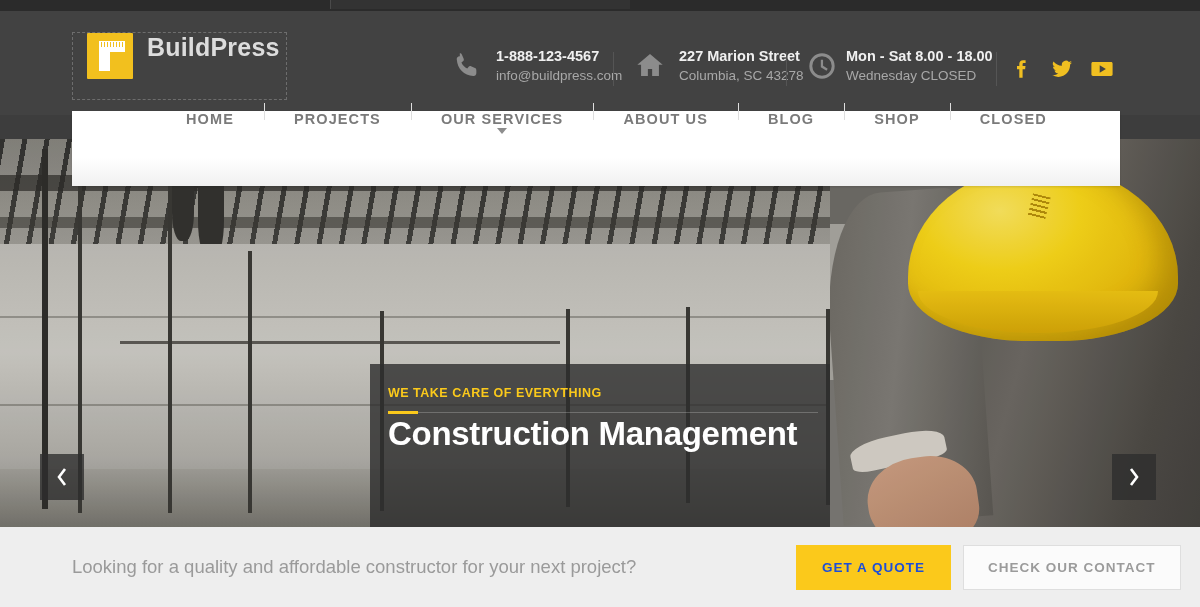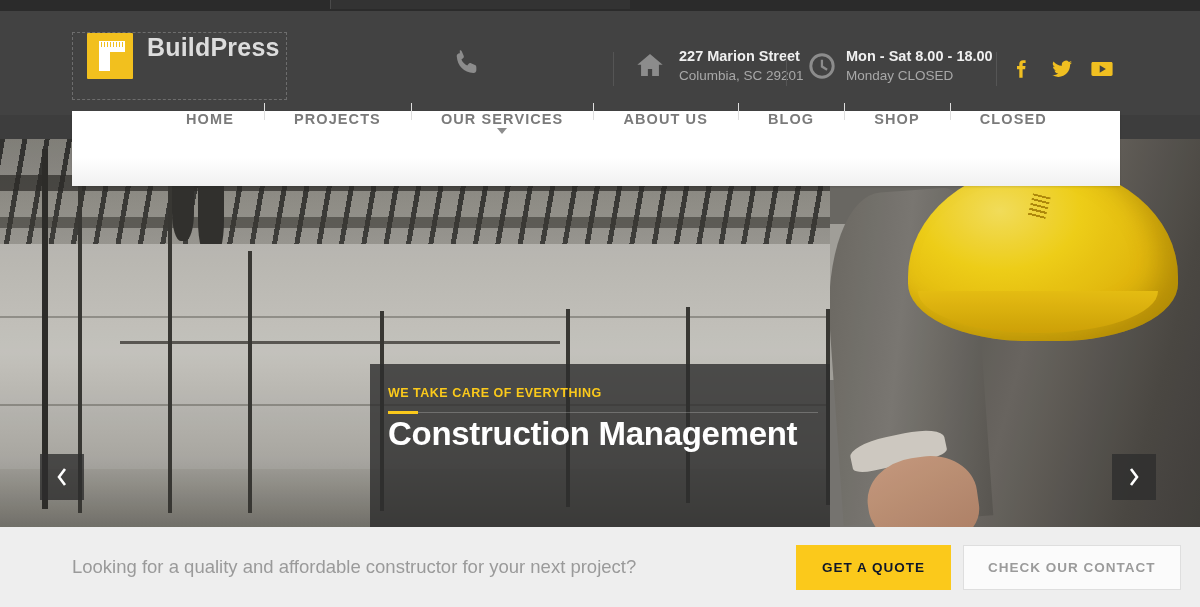--- a/index.html
+++ b/index.html
@@ -225,21 +225,21 @@
   
   .cta {
     position: absolute; top: 527px; left: 0; width: 1200px; height: 80px;
     background: #eeeeee; display: flex; align-items: center;
   }
   .cta-text {
     position: absolute; left: 72px; color: #9a9a9a; font-size: 18.5px;
   }
   .cta-btns { position: absolute; left: 796px; display: flex; gap: 12px; }
   .btn-quote {
-    background: #fbc91b; color: #0f172a; font-size: 13.5px; font-weight: bold;
+    background: #fbc91b; color: #1d4ed8; font-size: 13.5px; font-weight: bold;
     letter-spacing: 1px; padding: 15px 26px; cursor: pointer; border: none;
     font-family: "Liberation Sans", sans-serif;
   }
   .btn-projects {
     background: #fbfbfb; color: #9b9b9b; font-size: 13.5px; font-weight: bold;
     letter-spacing: 1px; padding: 14px 24px; cursor: pointer;
     border: 1px solid #dedede; font-family: "Liberation Sans", sans-serif;
   }
 </style>
 </head>
@@ -260,41 +260,45 @@
         <div class="sq-h"></div>
         <div class="ticks"></div>
       </div>
       <div class="logo-text">BuildPress</div>
     </div>
 
     <div class="info-group phone">
       <svg class="info-ic" viewBox="0 0 24 24">
         <path d="M6.6 2.5c.7 0 1.3.4 1.6 1l1.3 3c.3.7.1 1.5-.5 1.9l-1.2.9c.9 2 2.4 3.6 4.4 4.6l.9-1.2c.5-.6 1.3-.8 1.9-.5l3 1.3c.6.3 1 .9 1 1.6v2.4c0 1.2-1 2.1-2.2 2C9.6 19 4.9 14.2 4.3 6.9 4.2 5.6 5.2 4.6 6.4 4.6h.2z"></path>
       </svg>
+      <div class="info-lines">
+        <div class="info-top">1-888-123-4567</div>
+        <div class="info-sub">info@buildpress.com</div>
+      </div>
     </div>
     <div class="vdiv d1"></div>
 
     <div class="info-group addr">
       <svg class="info-ic" viewBox="0 0 24 24">
         <path d="M12 3 2.5 11h2.8v8.5h5.1v-5.3h3.2v5.3h5.1V11h2.8z"></path>
       </svg>
       <div class="info-lines">
         <div class="info-top">227 Marion Street</div>
-        <div class="info-sub">Columbia, SC 29201</div>
+        <div class="info-sub">Columbia, SC 43278</div>
       </div>
     </div>
     <div class="vdiv d2"></div>
 
     <div class="info-group hours">
       <svg class="info-ic" viewBox="0 0 24 24">
         <path d="M12 2.5A9.5 9.5 0 1 0 12 21.5 9.5 9.5 0 0 0 12 2.5zm0 2.2a7.3 7.3 0 1 1 0 14.6 7.3 7.3 0 0 1 0-14.6zm-.9 2.6v5.6l4.3 2.6.9-1.5-3.5-2.1V7.3z"></path>
       </svg>
       <div class="info-lines">
         <div class="info-top">Mon - Sat 8.00 - 18.00</div>
-        <div class="info-sub">Monday CLOSED</div>
+        <div class="info-sub">Wednesday CLOSED</div>
       </div>
     </div>
     <div class="vdiv d3"></div>
 
     <div class="socials">
       <svg class="soc" viewBox="0 0 24 24">
         <path d="M15.6 3.2h-2.5c-2.3 0-3.8 1.5-3.8 3.9v2H7v3.1h2.3v8.6h3.3v-8.6h2.5l.4-3.1h-2.9V7.5c0-.9.3-1.4 1.4-1.4h1.6z"></path>
       </svg>
       <svg class="soc" viewBox="0 0 24 24">
         <path d="M22 5.6c-.7.3-1.5.6-2.3.7.8-.5 1.5-1.3 1.8-2.3-.8.5-1.7.8-2.6 1a4.1 4.1 0 0 0-7 3.7A11.6 11.6 0 0 1 3.5 4.4a4.1 4.1 0 0 0 1.3 5.5c-.7 0-1.3-.2-1.8-.5 0 2 1.4 3.6 3.3 4-.6.2-1.2.2-1.8.1a4.1 4.1 0 0 0 3.8 2.9A8.3 8.3 0 0 1 2 18.1a11.7 11.7 0 0 0 6.3 1.8c7.6 0 11.8-6.3 11.8-11.8v-.5c.8-.6 1.5-1.3 1.9-2z"></path>

